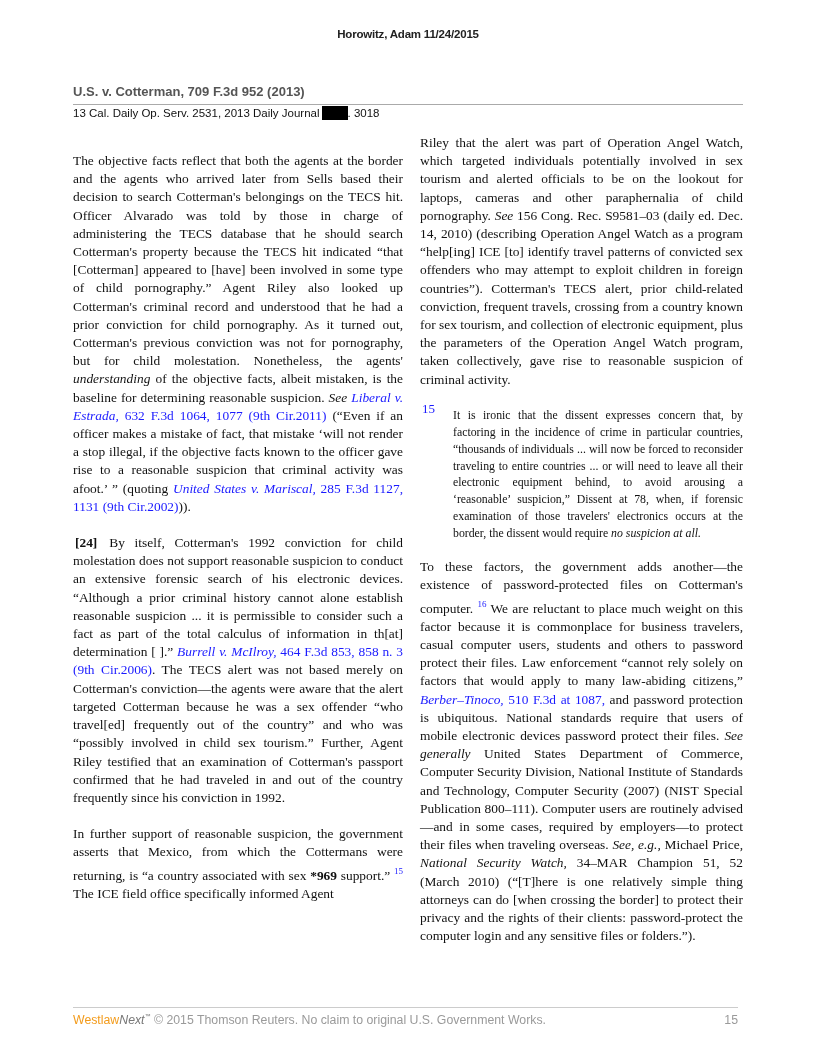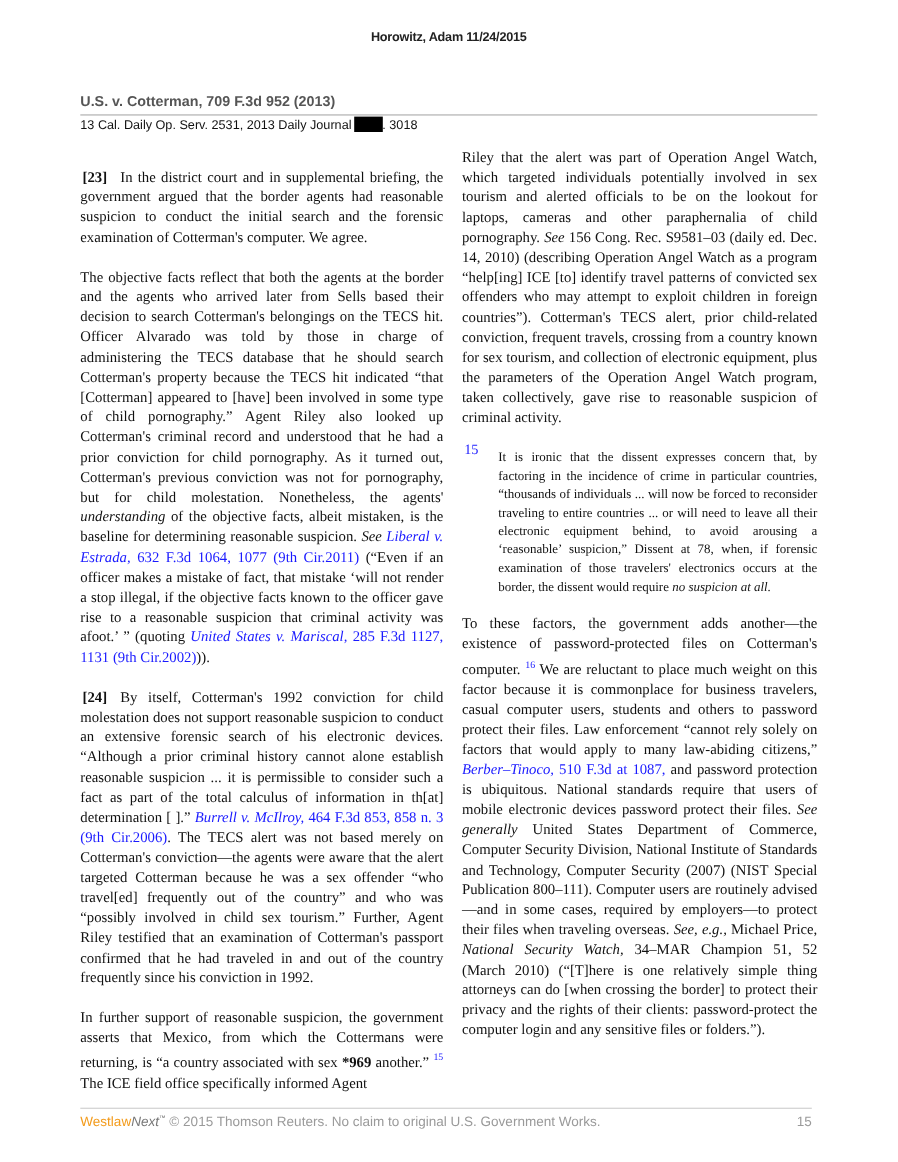--- a/index.html
+++ b/index.html
@@ -66,27 +66,26 @@
 
 <div class="top-header">
   <div>Horowitz, Adam 11/24/2015</div>
 </div>
 
 <div class="case-title">U.S. v. Cotterman, 709 F.3d 952 (2013)</div>
 <div class="header-rule"></div>
 <div class="citation-line"><span>13 Cal. Daily Op. Serv. 2531, 2013 Daily Journal</span><span class="redaction"></span><span>. 3018</span></div>
 
 <div class="col col-left">
-  <p><span class="para-num">[23]</span><span>In the district court and in supplemental briefing, the government argued that the border agents had reasonable suspicion to conduct the initial search and the forensic examination of Cotterman's computer. We agree.</span></p>
 
   <p><span>The objective facts reflect that both the agents at the border and the agents who arrived later from Sells based their decision to search Cotterman's belongings on the TECS hit. Officer Alvarado was told by those in charge of administering the TECS database that he should search Cotterman's property because the TECS hit indicated “that [Cotterman] appeared to [have] been involved in some type of child pornography.” Agent Riley also looked up Cotterman's criminal record and understood that he had a prior conviction for child pornography. As it turned out, Cotterman's previous conviction was not for pornography, but for child molestation. Nonetheless, the agents' </span><em>understanding</em><span> of the objective facts, albeit mistaken, is the baseline for determining reasonable suspicion. </span><em>See</em> <a class="link"><em>Liberal v. Estrada,</em><span> 632 F.3d 1064, 1077 (9th Cir.2011)</span></a><span> (“Even if an officer makes a mistake of fact, that mistake ‘will not render a stop illegal, if the objective facts known to the officer gave rise to a reasonable suspicion that criminal activity was afoot.’ ” (quoting </span><a class="link"><em>United States v. Mariscal,</em><span> 285 F.3d 1127, 1131 (9th Cir.2002)</span></a><span>)).</span></p>
 
   <p><span class="para-num">[24]</span><span>By itself, Cotterman's 1992 conviction for child molestation does not support reasonable suspicion to conduct an extensive forensic search of his electronic devices. “Although a prior criminal history cannot alone establish reasonable suspicion ... it is permissible to consider such a fact as part of the total calculus of information in th[at] determination [ ].” </span><a class="link"><em>Burrell v. McIlroy,</em><span> 464 F.3d 853, 858 n. 3 (9th Cir.2006)</span></a><span>. The TECS alert was not based merely on Cotterman's conviction—the agents were aware that the alert targeted Cotterman because he was a sex offender “who travel[ed] frequently out of the country” and who was “possibly involved in child sex tourism.” Further, Agent Riley testified that an examination of Cotterman's passport confirmed that he had traveled in and out of the country frequently since his conviction in 1992.</span></p>
 
-  <p><span>In further support of reasonable suspicion, the government asserts that Mexico, from which the Cottermans were returning, is “a country associated with sex </span><b>*969</b><span> another.” </span><a class="fn-ref">15</a><span> The ICE field office specifically informed Agent</span></p>
+  <p><span>In further support of reasonable suspicion, the government asserts that Mexico, from which the Cottermans were returning, is “a country associated with sex </span><b>*969</b><span> support.” </span><a class="fn-ref">15</a><span> The ICE field office specifically informed Agent</span></p>
 </div>
 
 <div class="col col-right">
   <p><span>Riley that the alert was part of Operation Angel Watch, which targeted individuals potentially involved in sex tourism and alerted officials to be on the lookout for laptops, cameras and other paraphernalia of child pornography. </span><em>See</em><span> 156 Cong. Rec. S9581–03 (daily ed. Dec. 14, 2010) (describing Operation Angel Watch as a program “help[ing] ICE [to] identify travel patterns of convicted sex offenders who may attempt to exploit children in foreign countries”). Cotterman's TECS alert, prior child-related conviction, frequent travels, crossing from a country known for sex tourism, and collection of electronic equipment, plus the parameters of the Operation Angel Watch program, taken collectively, gave rise to reasonable suspicion of criminal activity.</span></p>
 
   <div class="footnote">
     <a class="fn-num">15</a>
     <div class="fn-body"><span>It is ironic that the dissent expresses concern that, by factoring in the incidence of crime in particular countries, “thousands of individuals ... will now be forced to reconsider traveling to entire countries ... or will need to leave all their electronic equipment behind, to avoid arousing a ‘reasonable’ suspicion,” Dissent at 78, when, if forensic examination of those travelers' electronics occurs at the border, the dissent would require </span><em>no suspicion at all.</em></div>
   </div>
 

